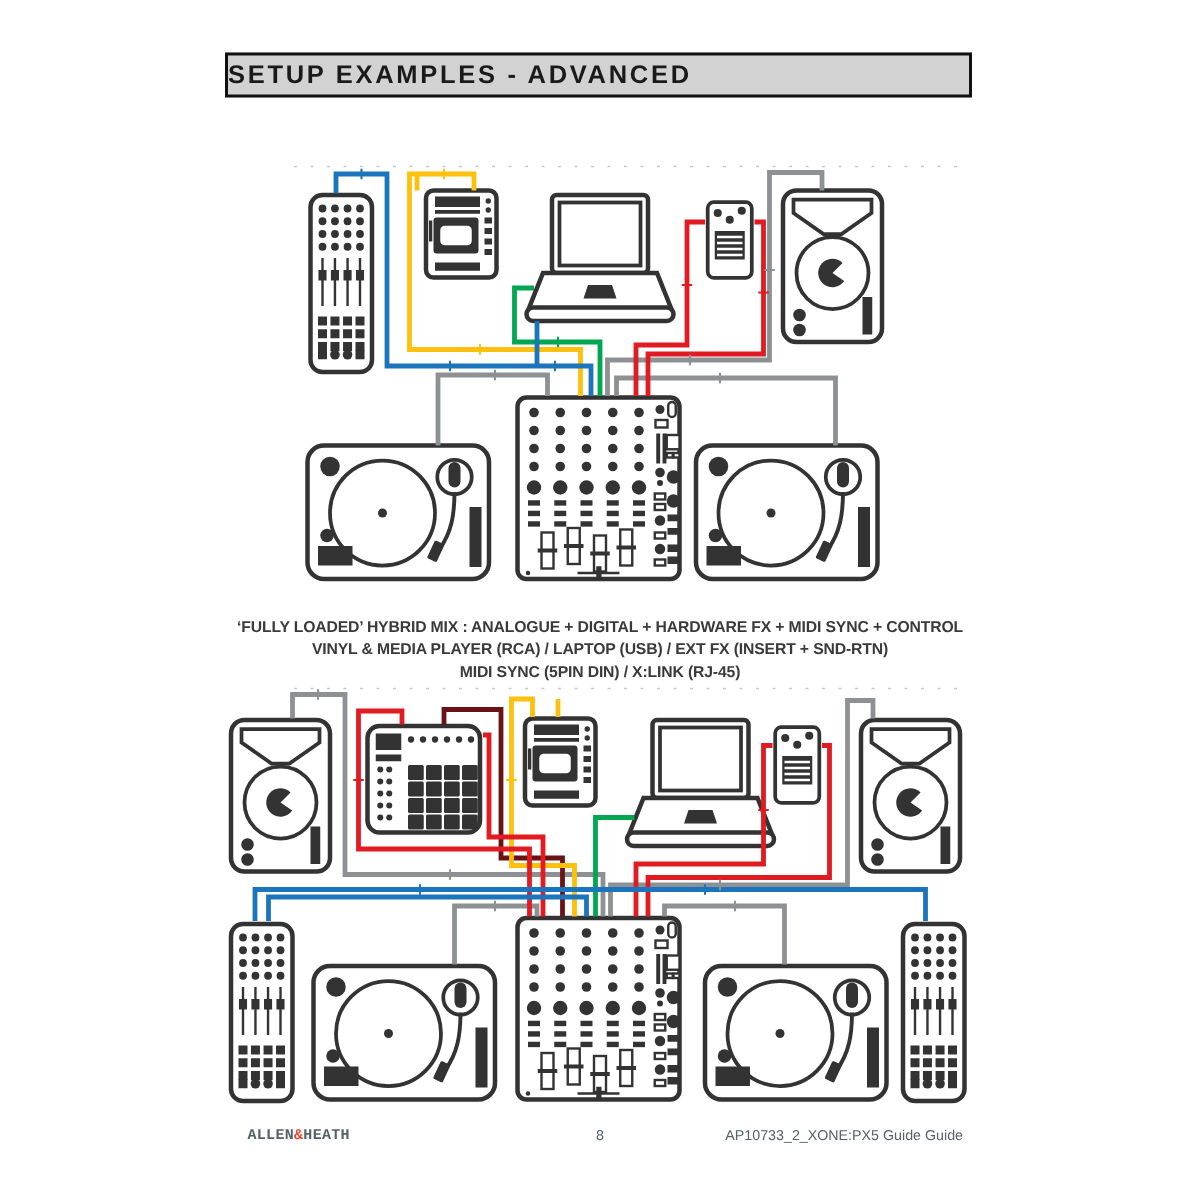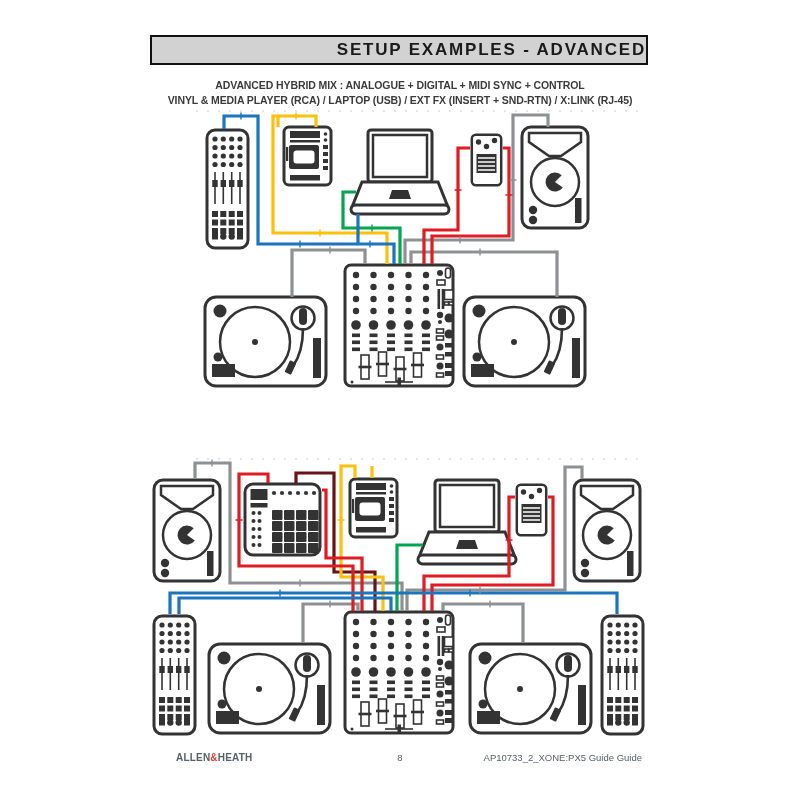--- a/index.html
+++ b/index.html
@@ -1,20 +1,20 @@
 <!DOCTYPE html>
 <html style="--gray_rca: #8e9193; --blue_xlink_usb: #1b75bc; --yellow_rca: #fcc00d; --green_usb: #00a650; --red_fx: #e01b22; --maroon_midi_sync: #6a1316; --device: #333333; --text: #3a3a3a; --amp: #e8432f; --footer: #566069; --headerbg: #d2d2d2; --headerbd: #111111;"><head>
 <meta charset="utf-8">
 <style>
   html,body{margin:0;padding:0;background:#fff;}
   .page{position:relative;width:800px;height:800px;background:#fff;overflow:hidden;
         font-family:"Liberation Sans",sans-serif;}
   .header-box{position:absolute;left:150px;top:35px;width:494px;height:26px;
       background:var(--headerbg,#d2d2d2);border:2.5px solid var(--headerbd,#111);
-      display:flex;align-items:center;justify-content:flex-end;}
+      display:flex;align-items:center;justify-content:flex-start;}
   .header-box span{font-size:17px;font-weight:bold;letter-spacing:1.8px;color:#1a1a1a;}
   .caption{position:absolute;left:0;width:800px;text-align:center;color:var(--text,#3a3a3a);
       font-size:10.5px;font-weight:bold;letter-spacing:-0.1px;line-height:15px;}
   .cap1{top:78px;} .cap2{top:411px;}
   svg.diagram{position:absolute;}
   .d1{left:140px;top:105px;}
   .d2{left:140px;top:455px;}
   .dv{fill:#fff;stroke:var(--device,#333);stroke-width:3px;}
   .thin{fill:#fff;stroke:var(--device,#333);stroke-width:2.5px;}
   .thin2{fill:#fff;stroke:var(--device,#333);stroke-width:1.6px;}
@@ -26,38 +26,34 @@
   .tick{fill:none;stroke-width:1.4px;}
   .gray{stroke:var(--gray_rca,#8e9193);}
   .blue{stroke:var(--blue_xlink_usb,#1b75bc);}
   .yellow{stroke:var(--yellow_rca,#fcc00d);}
   .green{stroke:var(--green_usb,#00a650);}
   .red{stroke:var(--red_fx,#e01b22);}
   .maroon{stroke:var(--maroon_midi_sync,#6a1316);}
   .guide{fill:none;stroke:#c6cacd;stroke-width:1px;stroke-dasharray:2 9;}
   .footer{position:absolute;left:140px;top:752px;width:520px;height:16px;
       color:var(--footer,#566069);font-size:9.5px;}
-  .brand{position:absolute;left:36px;top:0;font-weight:bold;font-size:10px;letter-spacing:0.2px;}
+  .brand{position:absolute;left:25px;top:0;font-weight:bold;font-size:10px;letter-spacing:0.2px;font-family:Liberation Mono, monospace;}
   .brand .amp{color:var(--amp,#e8432f);}
   .pagenum{position:absolute;left:0;width:520px;text-align:center;top:0;}
   .docref{position:absolute;right:18px;top:0;}
 </style>
 </head>
 <body>
 
 <div class="page">
 
   <div class="header-box">
     <span>SETUP EXAMPLES - ADVANCED</span>
   </div>
 
-  <div class="caption cap1">
-    <div>ADVANCED HYBRID MIX : ANALOGUE + DIGITAL + MIDI SYNC + CONTROL</div>
-    <div>VINYL &amp; MEDIA PLAYER (RCA) / LAPTOP (USB) / EXT FX (INSERT + SND-RTN) / X:LINK (RJ-45)</div>
-  </div>
 
   <svg class="diagram d1" width="520" height="300" viewBox="140 105 520 300">
     <defs>
       <g id="mx-col" class="fl">
         <circle cy="12" r="3.2"></circle>
           <circle cy="24" r="3.2"></circle>
           <circle cy="36" r="3.2"></circle>
           <circle cy="48" r="3.2"></circle>
         <circle cy="62" r="4.8"></circle>
         <rect x="-4" y="70.5" width="8" height="3.6"></rect>
@@ -245,20 +241,25 @@
       <path class="cable red" d="M470,148 H458 V230 H424 V264"></path>
       <path class="cable red" d="M503,148 H509 V236 H432 V264"></path>
       <path class="tick gray" d="M509.5,180 H516.5 M460,236.5 V243.5 M480,248.5 V255.5 M330,246.5 V253.5"></path>
       <path class="tick blue" d="M241,112.5 V119.5 M300,240.5 V247.5 M370,240.5 V247.5"></path>
       <path class="tick yellow" d="M296,112.5 V119.5 M320,229.5 V236.5"></path>
       <path class="tick green" d="M372,224.5 V231.5"></path>
       <path class="tick red" d="M454.5,190 H461.5 M505.5,195 H512.5"></path>
     </g>
   </svg>
 
+  <div class="caption cap2">
+    <div>‘FULLY LOADED’ HYBRID MIX : ANALOGUE + DIGITAL + HARDWARE FX + MIDI SYNC + CONTROL</div>
+    <div>VINYL &amp; MEDIA PLAYER (RCA) / LAPTOP (USB) / EXT FX (INSERT + SND-RTN)</div>
+    <div>MIDI SYNC (5PIN DIN) / X:LINK (RJ-45)</div>
+  </div>
 
   <svg class="diagram d2" width="530" height="300" viewBox="140 455 530 300">
     <path class="guide" d="M196,459 H644"></path>
 
     <use href="#sym-speaker" x="152" y="478" width="70" height="105"></use>
     <use href="#sym-drumpads" x="243" y="482" width="79" height="75"></use>
     <use href="#sym-mediaplayer" x="348" y="477" width="51" height="62"></use>
     <use href="#sym-laptop" x="417" y="478" width="100" height="92"></use>
     <use href="#sym-fxpedal" x="515" y="483" width="33" height="54"></use>
     <use href="#sym-speaker" x="572" y="478" width="70" height="105"></use>

